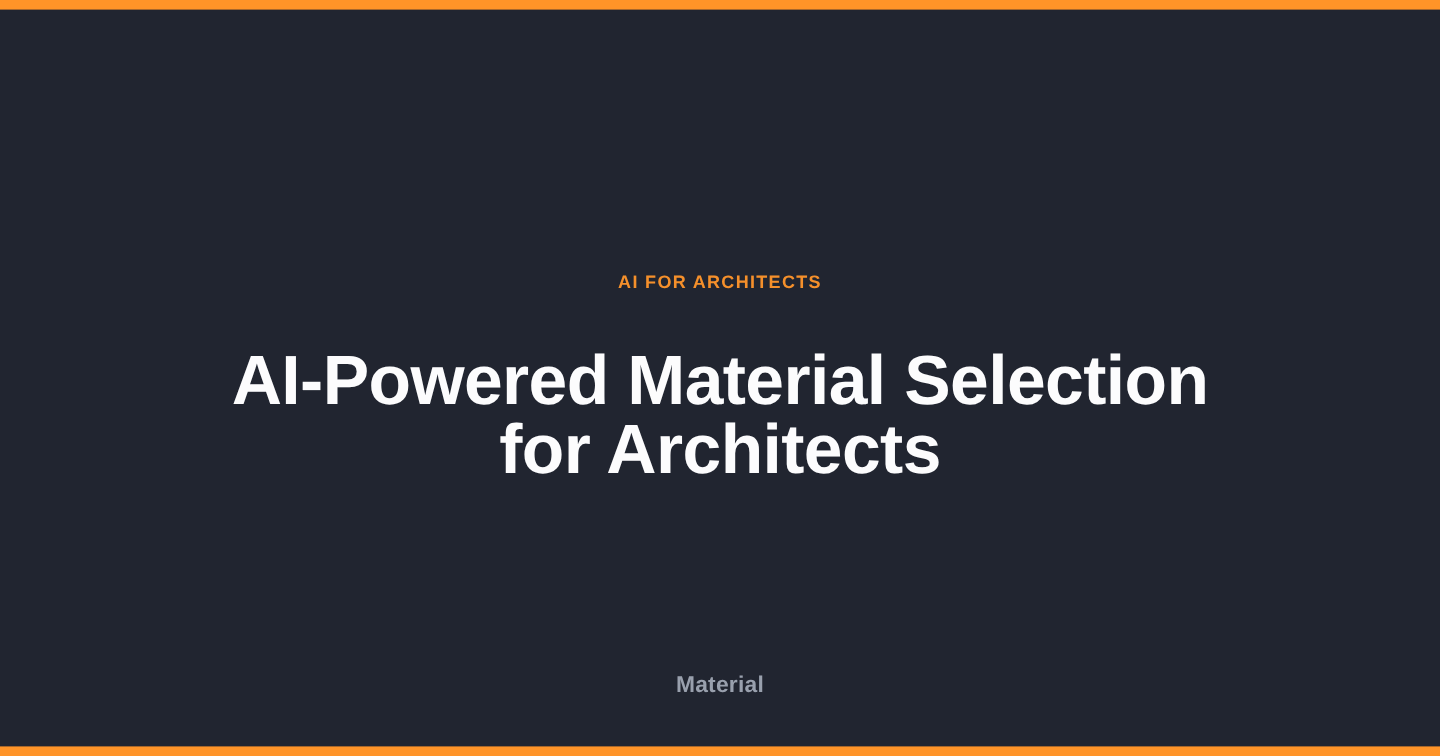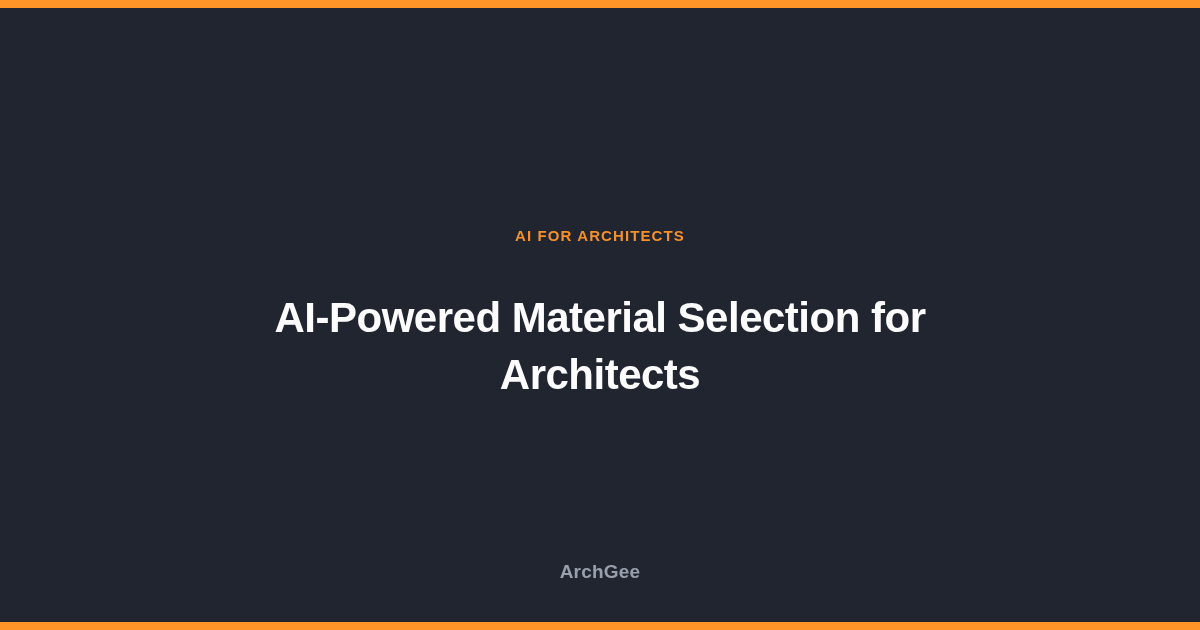--- a/index.html
+++ b/index.html
@@ -53,21 +53,21 @@
     font-size: 15px;
     font-weight: bold;
     letter-spacing: 1.1px;
     text-align: center;
     margin: 0 0 44px 0;
     line-height: 1.2;
   }
 
   .title {
     color: #FCFCFD;
-    font-size: 42px;
+    font-size: 58px;
     font-weight: bold;
     line-height: 57px;
     text-align: center;
     letter-spacing: -0.5px;
     margin: 0;
     max-width: 860px;
   }
 
   .footer {
     position: absolute;
@@ -93,18 +93,18 @@
 <div class="slide">
 
   <div class="accent-bar top"></div>
 
   <div class="content">
     <div class="eyebrow">AI FOR ARCHITECTS</div>
     <h1 class="title">AI-Powered Material Selection for Architects</h1>
   </div>
 
   <div class="footer">
-    <div class="brand">ArchGee</div>
+    <div class="brand">Material</div>
   </div>
 
   <div class="accent-bar bottom"></div>
 
 </div>
 
 </body></html>

